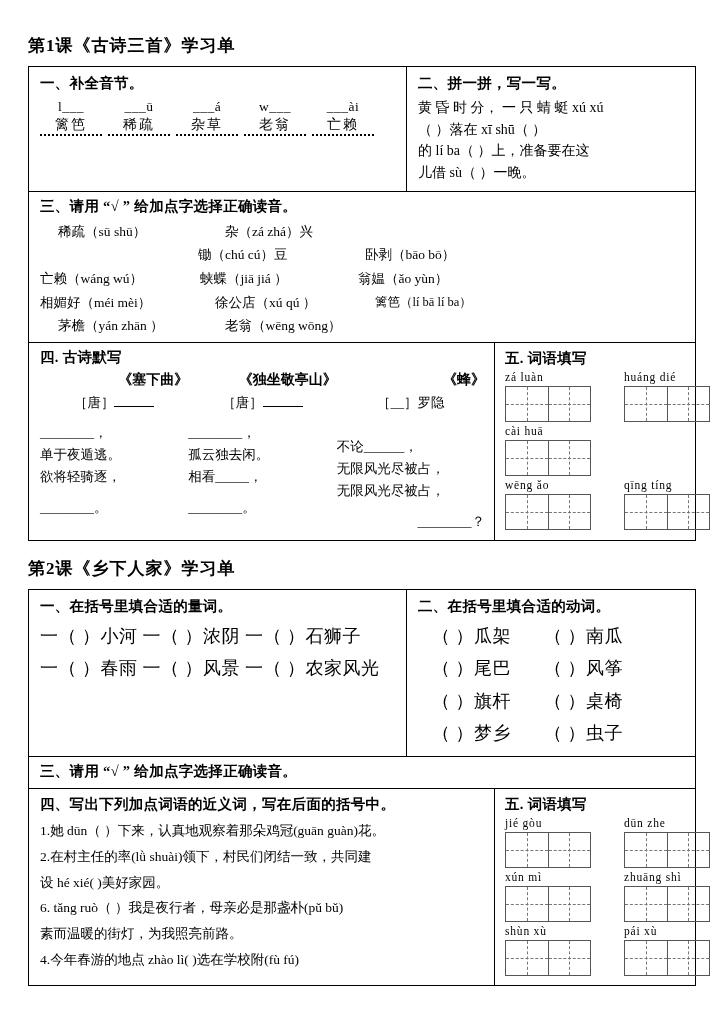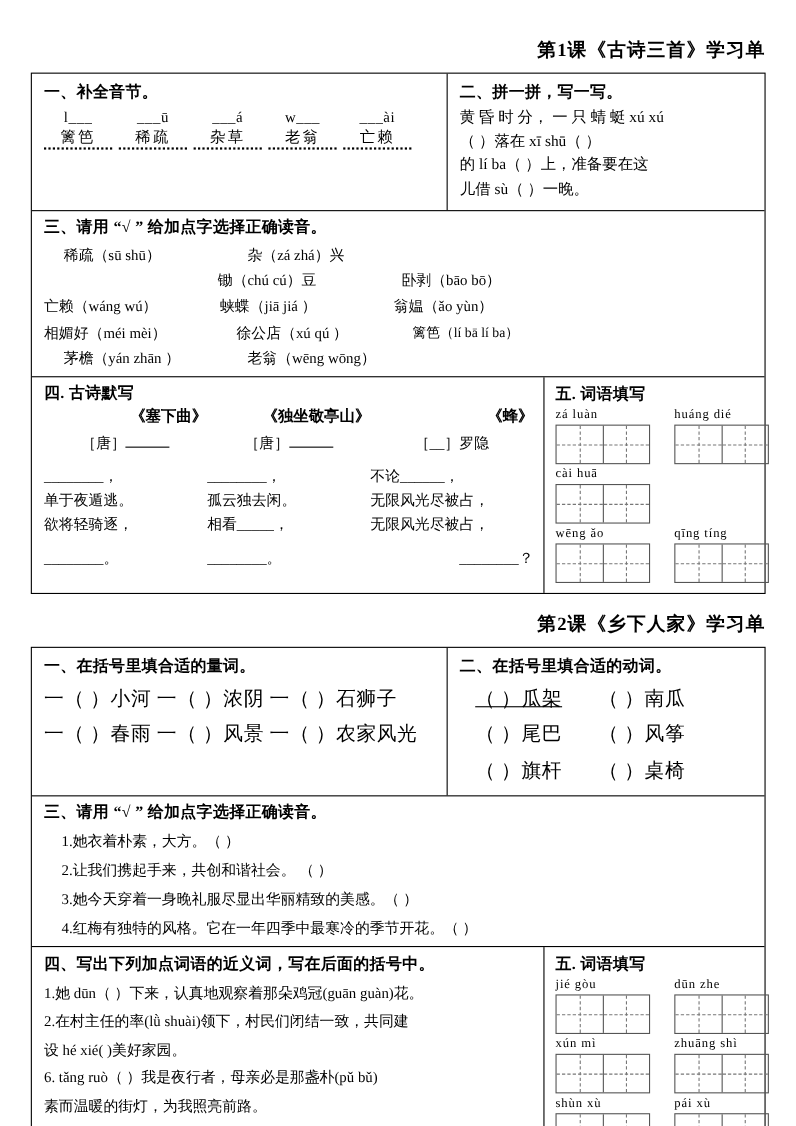--- a/index.html
+++ b/index.html
@@ -4,21 +4,21 @@
 <style>
   html,body{margin:0;padding:0;}
   body{
     width:724px;height:1024px;background:#ffffff;
     font-family:"Liberation Serif","DejaVu Serif",serif;
     color:#000;overflow:hidden;
   }
   .page{position:relative;width:724px;height:1024px;box-sizing:border-box;padding:0 28px;}
 
   .sheet-title{
-    text-align:right;font-weight:bold;font-size:17px;letter-spacing:1px;
+    text-align:left;font-weight:bold;font-size:17px;letter-spacing:1px;
     font-family:"Liberation Serif","DejaVu Serif",serif;
   }
   #title1{padding-top:34px;padding-bottom:9px;}
   #title2{padding-top:16px;padding-bottom:9px;}
 
   .grid-wrap{border:1.6px solid #000;box-sizing:border-box;}
   .row{display:flex;}
   .cellbox{box-sizing:border-box;padding:7px 9px 7px 11px;}
   .bt{border-top:1.2px solid #000;}
   .br{border-right:1.4px solid #000;}
@@ -50,21 +50,21 @@
   .poem .ln{white-space:nowrap;}
 
   
   .tzg-group{margin-bottom:3px;}
   .tzg-lab{font-size:11.5px;letter-spacing:0.8px;font-family:"Liberation Serif",serif;height:15px;}
   .tzg{display:flex;border:1px solid #555;width:86px;height:36px;box-sizing:border-box;}
   .tzg .cell{flex:1;position:relative;box-sizing:border-box;}
   .tzg .cell + .cell{border-left:1px solid #555;}
   .tzg .cell:before{content:"";position:absolute;left:0;right:0;top:50%;border-top:1px dashed #777;}
   .tzg .cell:after{content:"";position:absolute;top:0;bottom:0;left:50%;border-left:1px dashed #777;}
-  .tz-pair{display:flex;gap:22px;}
+  .tz-pair{display:flex;gap:33px;}
   .tz-col{}
 
   .s5{padding:6px 8px 6px 10px;}
   .s5 .hd{margin-bottom:3px;}
 
   .lines-list{font-size:13.5px;line-height:1.95;margin-top:2px;}
   .qrow{white-space:nowrap;}
   .vrow{font-size:18px;line-height:1.8;letter-spacing:0.5px;}
 </style>
 </head>
@@ -161,21 +161,21 @@
             <div class="au"><span>［唐］</span><span class="blank b40"></span></div>
             <div class="ln" style="margin-top:9px;">________，</div>
             <div class="ln">孤云独去闲。</div>
             <div class="ln">相看_____，</div>
             <div class="ln" style="margin-top:9px;">________。</div>
           </div>
 
           <div class="poem">
             <div class="pt">《蜂》</div>
             <div class="au">［__］罗隐</div>
-            <div class="ln" style="margin-top:9px;">不论______，</div>
+            <div class="ln" style="margin-top:23px;">不论______，</div>
             <div class="ln">无限风光尽被占，</div>
             <div class="ln">无限风光尽被占，</div>
             <div class="ln" style="margin-top:9px;text-align:right;">________？</div>
           </div>
 
         </div>
       </div>
 
       <div class="cellbox s5" style="width:200px;">
         <div class="hd">五. 词语填写</div>
@@ -231,36 +231,31 @@
 
     <div class="row">
       <div class="cellbox br" style="width:378px;">
         <div class="hd">一、在括号里填合适的量词。</div>
         <div class="vrow">一（    ）小河  一（    ）浓阴  一（    ）石狮子</div>
         <div class="vrow">一（    ）春雨  一（    ）风景  一（    ）农家风光</div>
       </div>
       <div class="cellbox" style="width:288px;">
         <div class="hd">二、在括号里填合适的动词。</div>
         <div style="padding-left:14px;">
-          <div class="vrow qrow"><span style="display:inline-block;width:112px;text-decoration:underline;">（      ）瓜架</span><span>（      ）南瓜</span></div>
+          <div class="vrow qrow"><span style="display:inline-block;width:112px;">（      ）瓜架</span><span>（      ）南瓜</span></div>
           <div class="vrow qrow"><span style="display:inline-block;width:112px;">（      ）尾巴</span><span>（      ）风筝</span></div>
           <div class="vrow qrow"><span style="display:inline-block;width:112px;">（      ）旗杆</span><span>（      ）桌椅</span></div>
+          <div class="vrow qrow"><span style="display:inline-block;width:112px;">（      ）梦乡</span><span>（      ）虫子</span></div>
         </div>
       </div>
     </div>
 
     <div class="row bt">
       <div class="cellbox" style="width:666px;padding-top:5px;padding-bottom:3px;">
         <div class="hd">三、请用 “√ ” 给加点字选择正确读音。</div>
-        <div class="lines-list" style="padding-left:16px;">
-          <div class="qrow">1.她衣着朴素，大方。（      ）</div>
-          <div class="qrow">2.让我们携起手来，共创和谐社会。   （      ）</div>
-          <div class="qrow">3.她今天穿着一身晚礼服尽显出华丽精致的美感。（       ）</div>
-          <div class="qrow">4.红梅有独特的风格。它在一年四季中最寒冷的季节开花。（       ）</div>
-        </div>
       </div>
     </div>
 
     <div class="row bt">
       <div class="cellbox br" style="width:466px;padding-top:6px;">
         <div class="hd">四、写出下列加点词语的近义词，写在后面的括号中。</div>
         <div style="font-size:13.5px;line-height:1.9;">
           <div class="qrow">1.她 dūn（  ）下来，认真地观察着那朵鸡冠(guān guàn)花。</div>
           <div class="qrow">2.在村主任的率(lǜ shuài)领下，村民们闭结一致，共同建</div>
           <div class="qrow">设 hé  xié(        )美好家园。</div>

